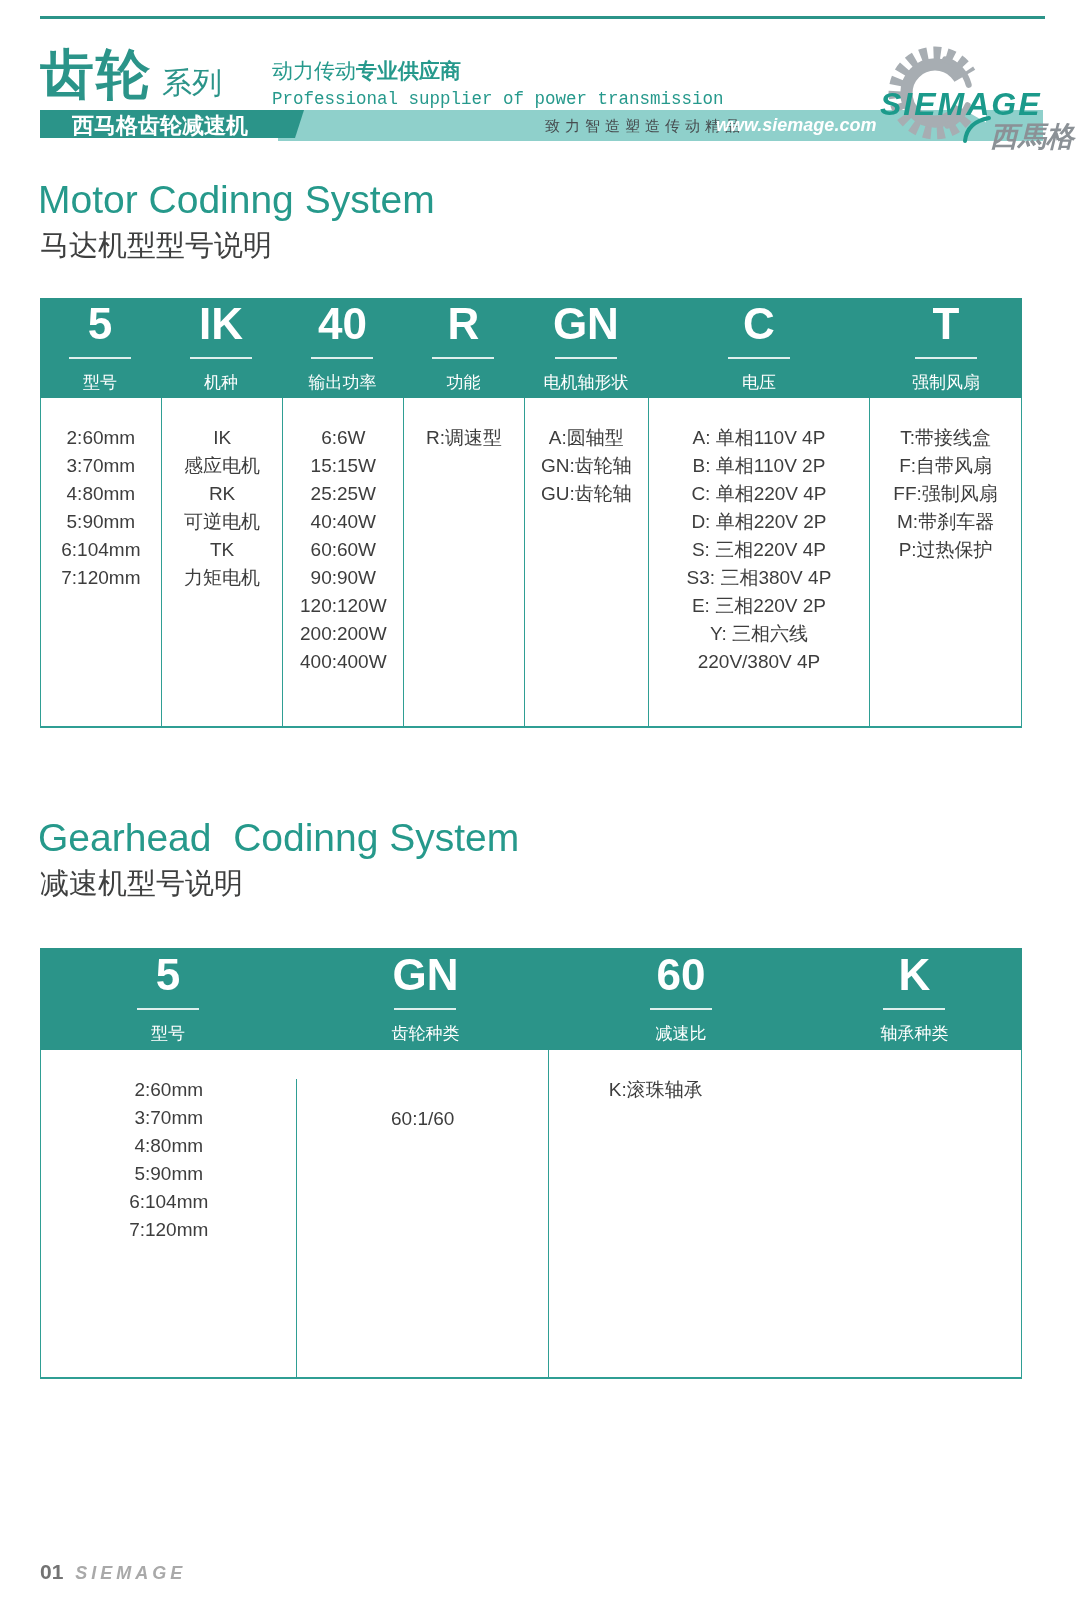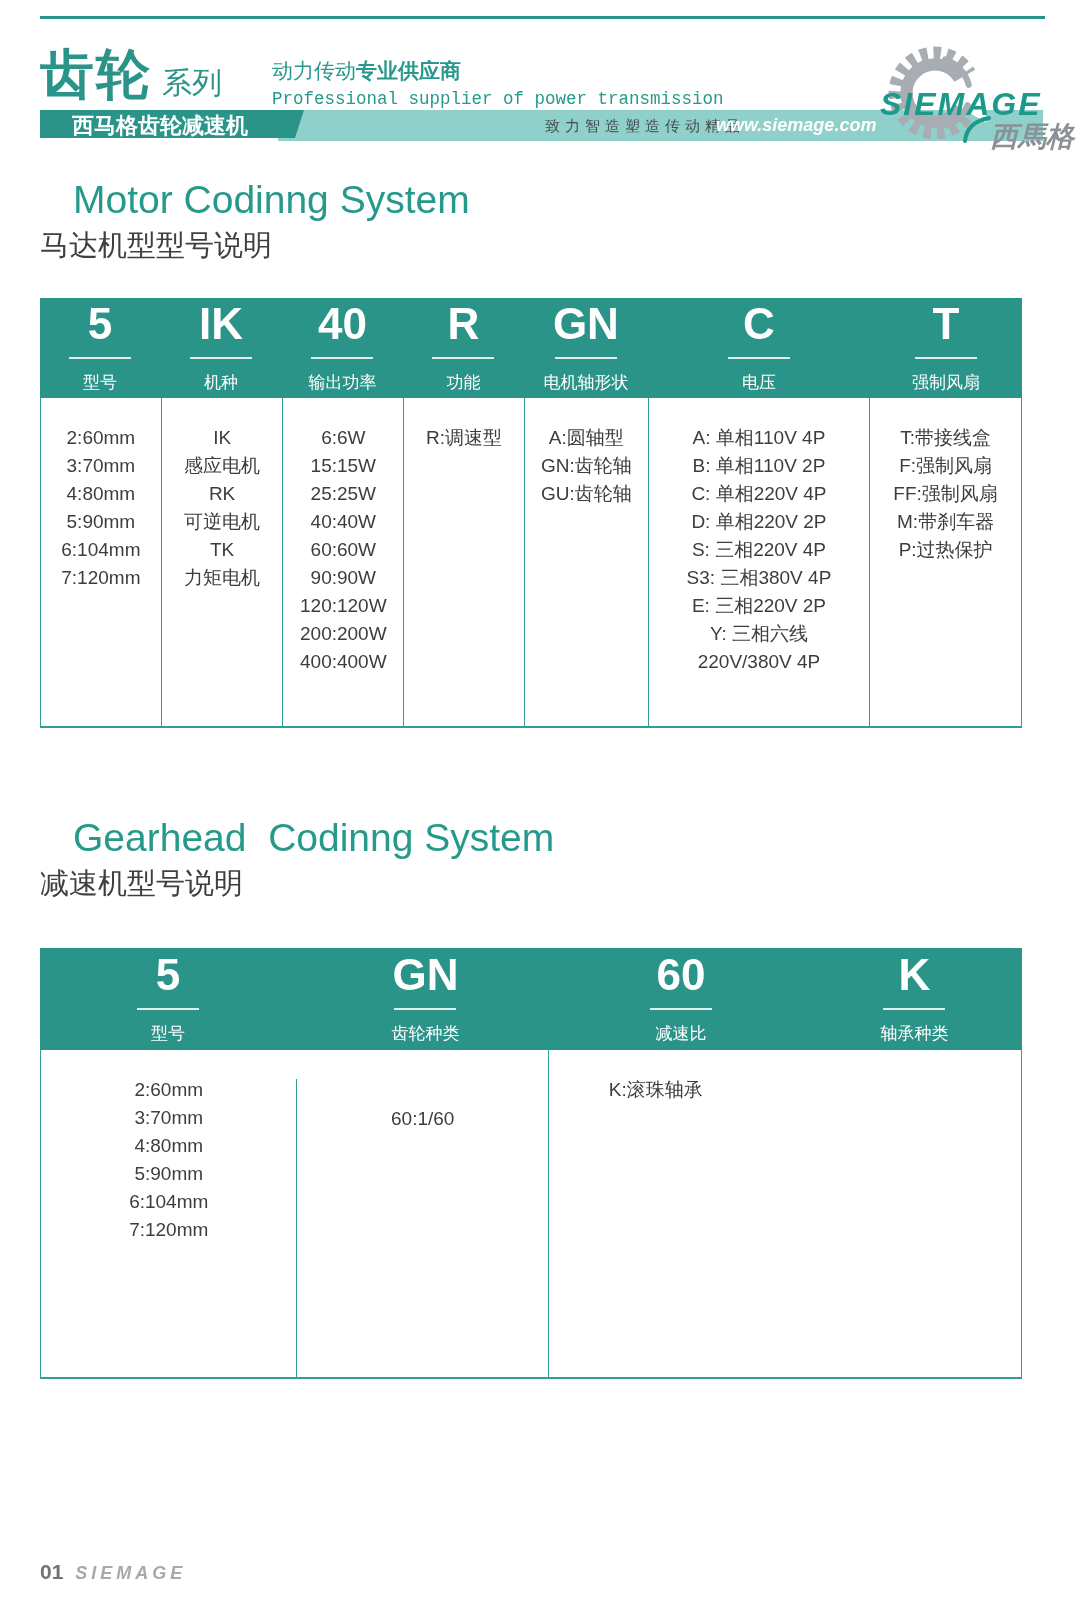--- a/index.html
+++ b/index.html
@@ -33,21 +33,21 @@
   
   .logo{position:absolute;left:868px;top:38px;width:215px;height:125px;}
   .logo .gear{position:absolute;left:16px;top:4px;width:102px;height:102px;}
   .logo .brand{position:absolute;left:12px;top:48px;width:200px;font-size:32px;font-weight:bold;
                font-style:italic;color:#1b9a8b;letter-spacing:2px;white-space:nowrap;}
   .logo .swoosh{position:absolute;left:94px;top:76px;width:30px;height:30px;}
   .logo .cn{position:absolute;left:122px;top:80px;font-size:28px;font-style:italic;font-weight:bold;
             color:#8b9196;font-family:"Liberation Serif", serif;white-space:nowrap;}
 
   
-  .section-title{position:absolute;left:38px;color:#26998b;font-size:39px;white-space:pre;margin-left:35px;}
+  .section-title{position:absolute;left:38px;color:#26998b;font-size:39px;white-space:pre;}
   .section-sub{position:absolute;left:40px;font-size:29px;color:#3e3f3f;}
   #motor-title{top:178px;}
   #motor-sub{top:226px;}
   #gear-title{top:816px;}
   #gear-sub{top:864px;}
 
   
   .code-table{position:absolute;left:40px;width:982px;}
   #motor-table{top:298px;}
   #gearhead-table{top:948px;}
@@ -191,21 +191,21 @@
           <div class="item">C: 单相220V 4P</div>
           <div class="item">D: 单相220V 2P</div>
           <div class="item">S: 三相220V 4P</div>
           <div class="item">S3: 三相380V 4P</div>
           <div class="item">E: 三相220V 2P</div>
           <div class="item">Y: 三相六线</div>
           <div class="item">220V/380V 4P</div>
         </div>
         <div class="bcell" style="width: 15.48%;">
           <div class="item">T:带接线盒</div>
-          <div class="item">F:强制风扇</div>
+          <div class="item">F:自带风扇</div>
           <div class="item">FF:强制风扇</div>
           <div class="item">M:带刹车器</div>
           <div class="item">P:过热保护</div>
         </div>
       </div>
   </div>
 
   <div class="section-title" id="gear-title">Gearhead  Codinng System</div>
   <div class="section-sub" id="gear-sub">减速机型号说明</div>
 

